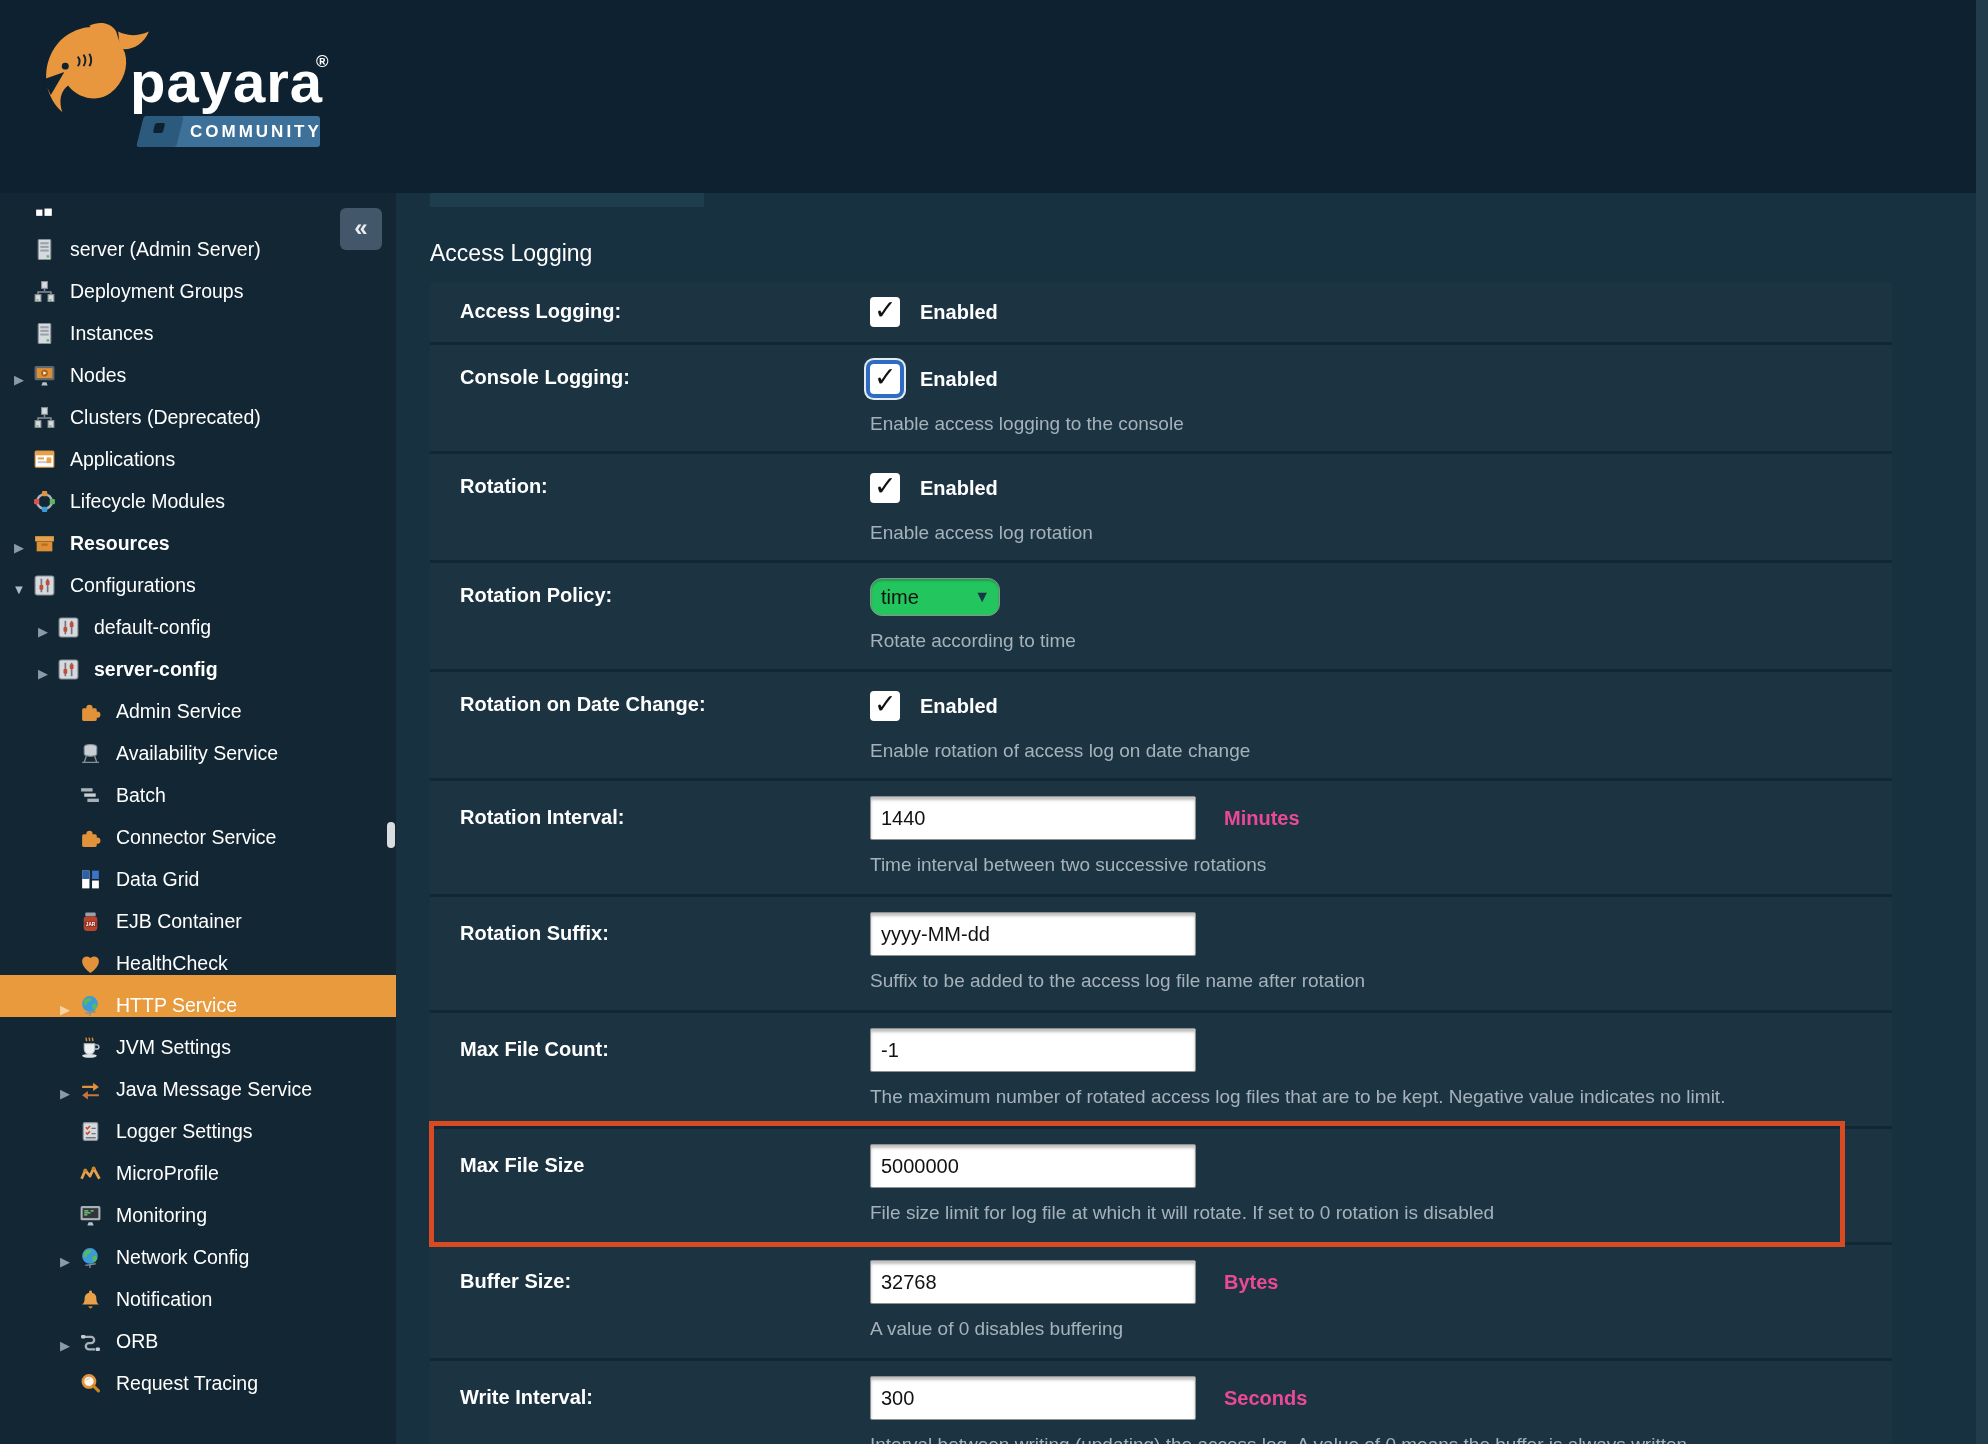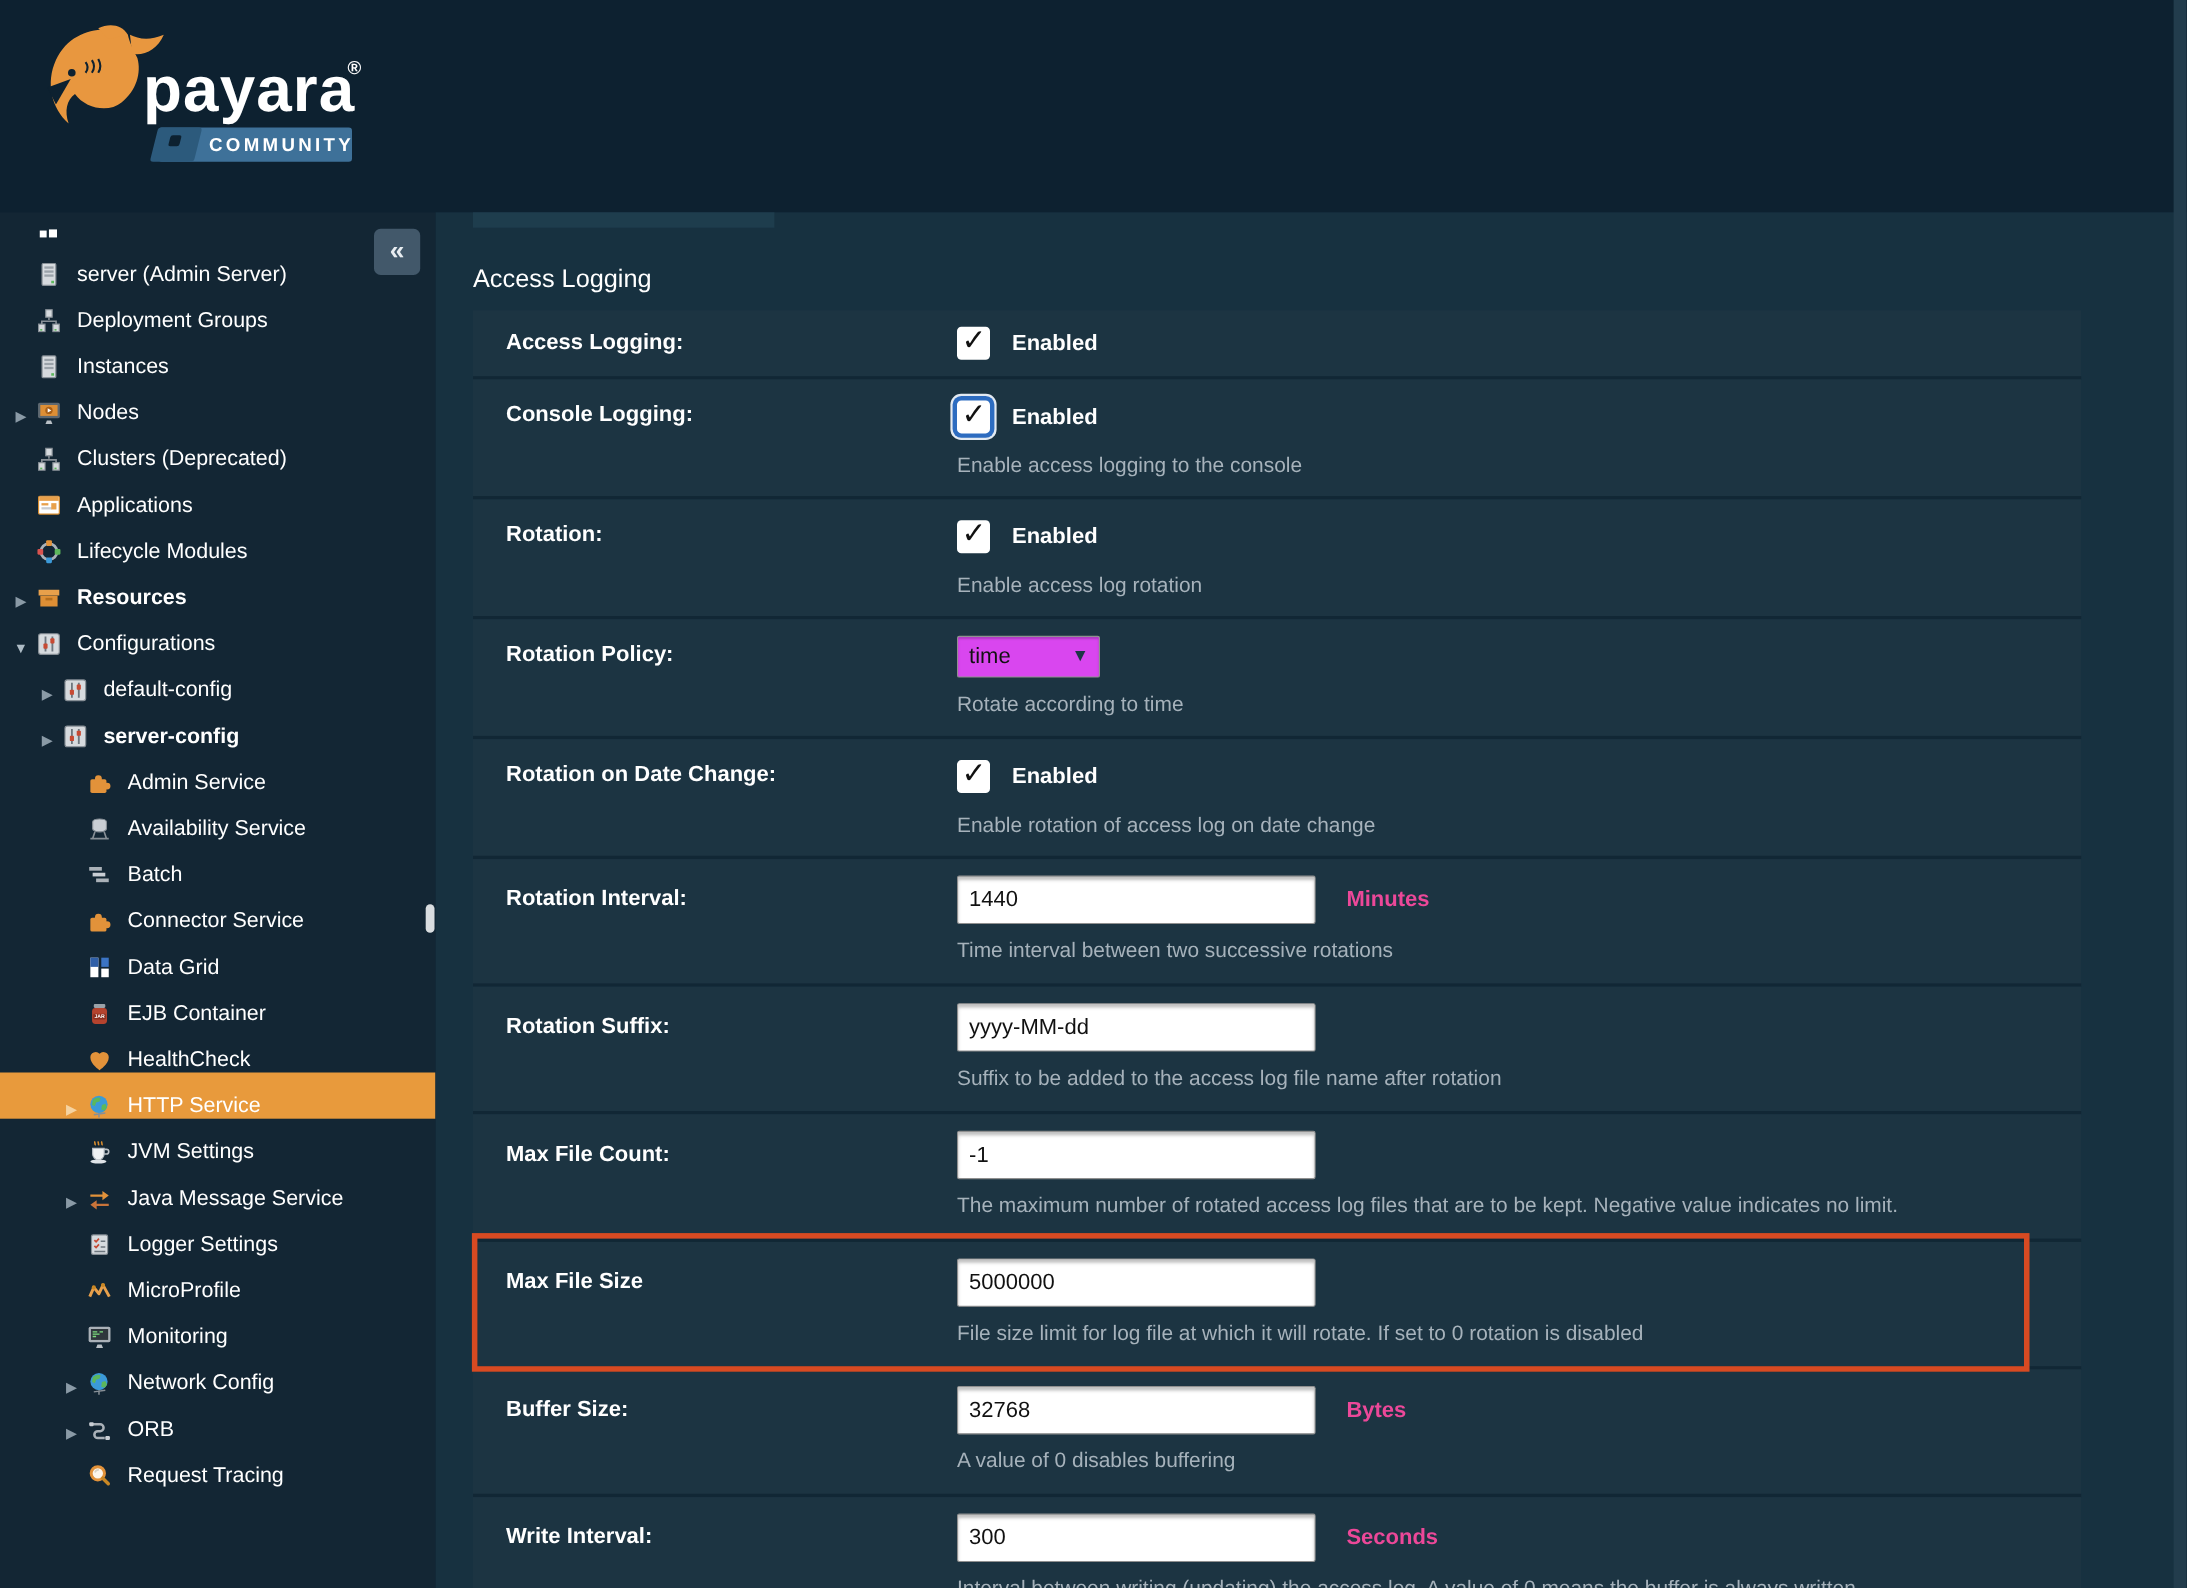--- a/index.html
+++ b/index.html
@@ -64,21 +64,21 @@
   .checkbox{width:30px;height:30px;background:#fff;border-radius:4px;position:relative;cursor:pointer;flex:0 0 30px;}
   .checkbox .check{position:absolute;left:4px;top:-3px;color:#111;font-size:27px;font-weight:bold;}
   .checkbox.focused{box-shadow:0 0 0 4px #2d6cc0,0 0 0 6px #e3eaf2;}
   .cb-label{margin-left:20px;color:#fff;font-size:20px;font-weight:bold;}
 
   .textinput{width:326px;height:44px;box-sizing:border-box;background:#fff;border:1px solid #8f8f8f;border-radius:2px;
     box-shadow:inset 0 3px 3px rgba(0,0,0,0.25);font-family:"Liberation Sans","DejaVu Sans",sans-serif;
     font-size:20px;color:#111;padding:0 10px;}
   .unit{margin-left:28px;color:#ec4899;font-size:20px;font-weight:bold;}
 
-  .selectbox{width:130px;height:38px;box-sizing:border-box;background:#d946ef;border:1px solid #8f8f8f;border-radius:2px;
+  .selectbox{width:130px;height:38px;box-sizing:border-box;background:#22c55e;border:1px solid #8f8f8f;border-radius:12px;
     box-shadow:inset 0 2px 2px rgba(0,0,0,0.2);display:flex;align-items:center;cursor:pointer;}
   .selectbox .sel-value{flex:1;padding-left:10px;color:#111;font-size:20px;}
   .selectbox .caret{padding-right:9px;color:#1d3646;font-size:16px;}
 
   .hl-border{position:absolute;left:-1px;right:47px;top:-8px;bottom:-5px;border:5px solid #d84a22;pointer-events:none;z-index:4;}
 </style>
 </head>
 <body>
 
 <div id="app">
@@ -409,20 +409,30 @@
             <svg viewBox="0 0 22 22">
               <circle cx="10.5" cy="9.5" r="7.5" fill="#3b9ad9"></circle>
               <path d="M5 6c2-2.5 5-3 7-2l-1 3-3 1-1 3-2.5-1z" fill="#5cb85c"></path>
               <path d="M13 10l3-1 1.5 3-2 3-3-1z" fill="#5cb85c"></path>
               <path d="M6 18.5L16 17M10.5 17v4" stroke="#878f96" stroke-width="1.3"></path>
             </svg>
           </span>
           <span class="tree-label">Network Config</span>
         </div>
         <div class="tree-item lvl2">
+          <span class="tw"></span>
+          <span class="ticon">
+            <svg viewBox="0 0 22 22">
+              <path d="M11 2.5a1.4 1.4 0 011.4 1.4v.6a5.6 5.6 0 014.2 5.4c0 4.2 1.6 5.3 2.4 6H3c.8-.7 2.4-1.8 2.4-6a5.6 5.6 0 014.2-5.4v-.6A1.4 1.4 0 0111 2.5z" fill="#e8a04b"></path>
+              <path d="M9 17.5a2 2 0 004 0z" fill="#c98724"></path>
+            </svg>
+          </span>
+          <span class="tree-label">Notification</span>
+        </div>
+        <div class="tree-item lvl2">
           <span class="tw">▶</span>
           <span class="ticon">
             <svg viewBox="0 0 22 22">
               <path d="M5.5 6.5h6a3 3 0 010 6h-2a3 3 0 000 6h6" stroke="#aab1b8" stroke-width="2.2" fill="none"></path>
               <rect x="2" y="4.8" width="4" height="3.4" rx="1" fill="#c9ced4"></rect>
               <rect x="16" y="16.8" width="4" height="3.4" rx="1" fill="#c9ced4"></rect>
             </svg>
           </span>
           <span class="tree-label">ORB</span>
         </div>

